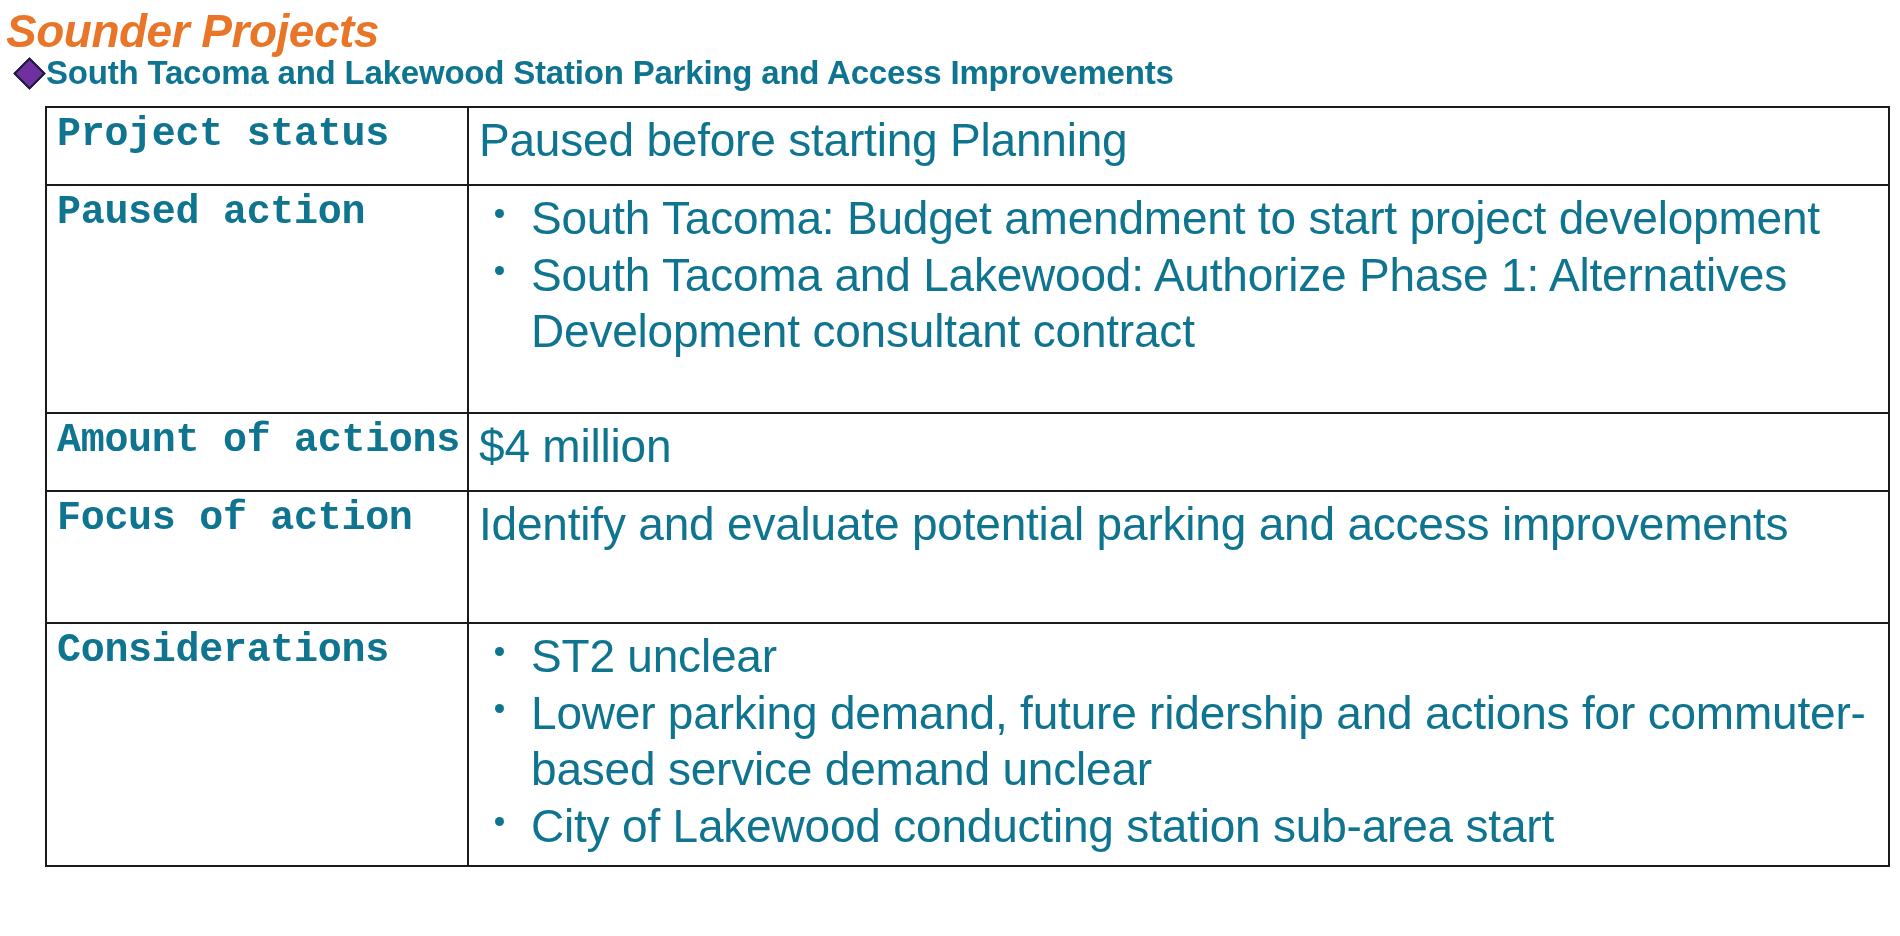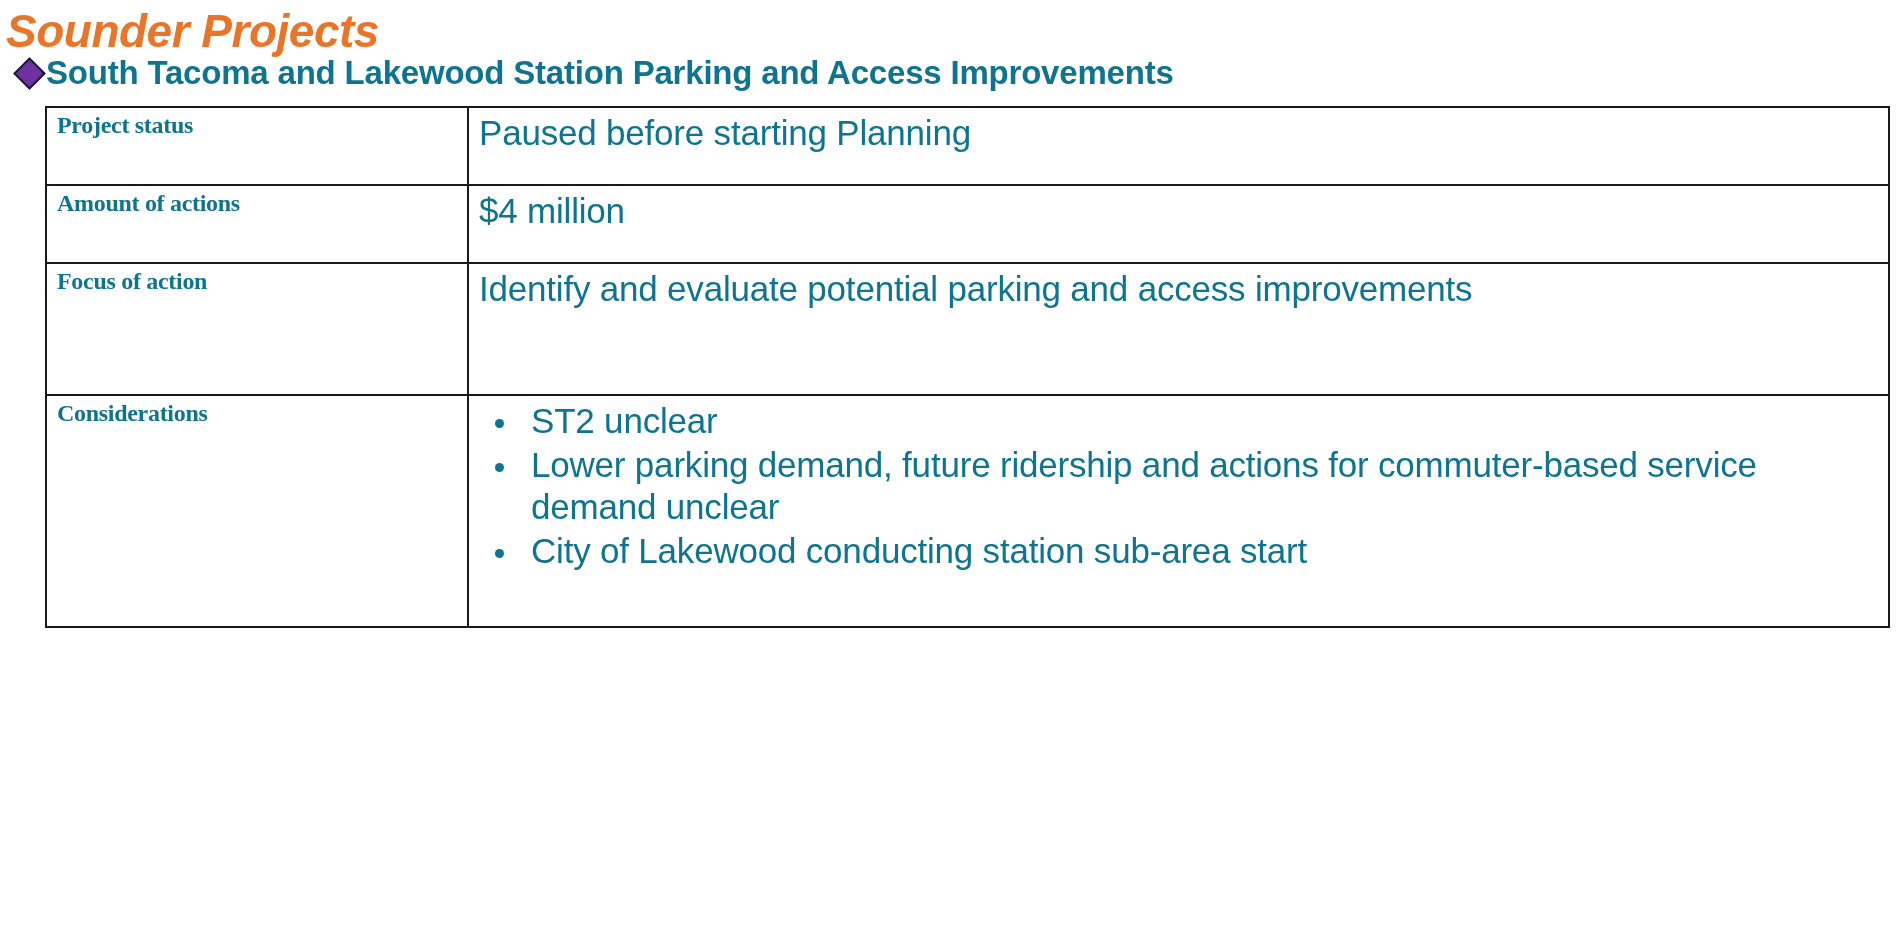--- a/index.html
+++ b/index.html
@@ -79,31 +79,31 @@
 
   .data-table td {
     border: 2px solid #1A1A1A;
     vertical-align: top;
     padding: 4px 10px 10px 10px;
     color: #0E7490;
   }
 
   .col-label {
     width: 400px;
-    font-family: Liberation Serif, serif;
-    font-size: 24px;
+    font-family: Liberation Mono, monospace;
+    font-size: 40px;
     font-weight: bold;
     letter-spacing: -0.3px;
     white-space: nowrap;
     padding-left: 14px;
   }
 
   .col-value {
     font-family: "Liberation Sans Narrow", "Liberation Sans", sans-serif;
-    font-size: 35px;
+    font-size: 46px;
     font-weight: normal;
     letter-spacing: -0.2px;
     padding-left: 14px;
   }
 
   .val-line {
     line-height: 1.22;
   }
 
   ul.bullet-list {
@@ -152,20 +152,29 @@
   <table class="data-table">
     <tbody>
 
       <tr class="row-project-status">
         <td class="col-label">Project status</td>
         <td class="col-value">
           <div class="val-line">Paused before starting Planning</div>
         </td>
       </tr>
 
+      <tr class="row-paused-action">
+        <td class="col-label">Paused action</td>
+        <td class="col-value">
+          <ul class="bullet-list">
+            <li>South Tacoma: Budget amendment to start project development</li>
+            <li>South Tacoma and Lakewood: Authorize Phase 1: Alternatives Development consultant contract</li>
+          </ul>
+        </td>
+      </tr>
 
       <tr class="row-amount">
         <td class="col-label">Amount of actions</td>
         <td class="col-value">
           <div class="val-line">$4 million</div>
         </td>
       </tr>
 
       <tr class="row-focus">
         <td class="col-label">Focus of action</td>

